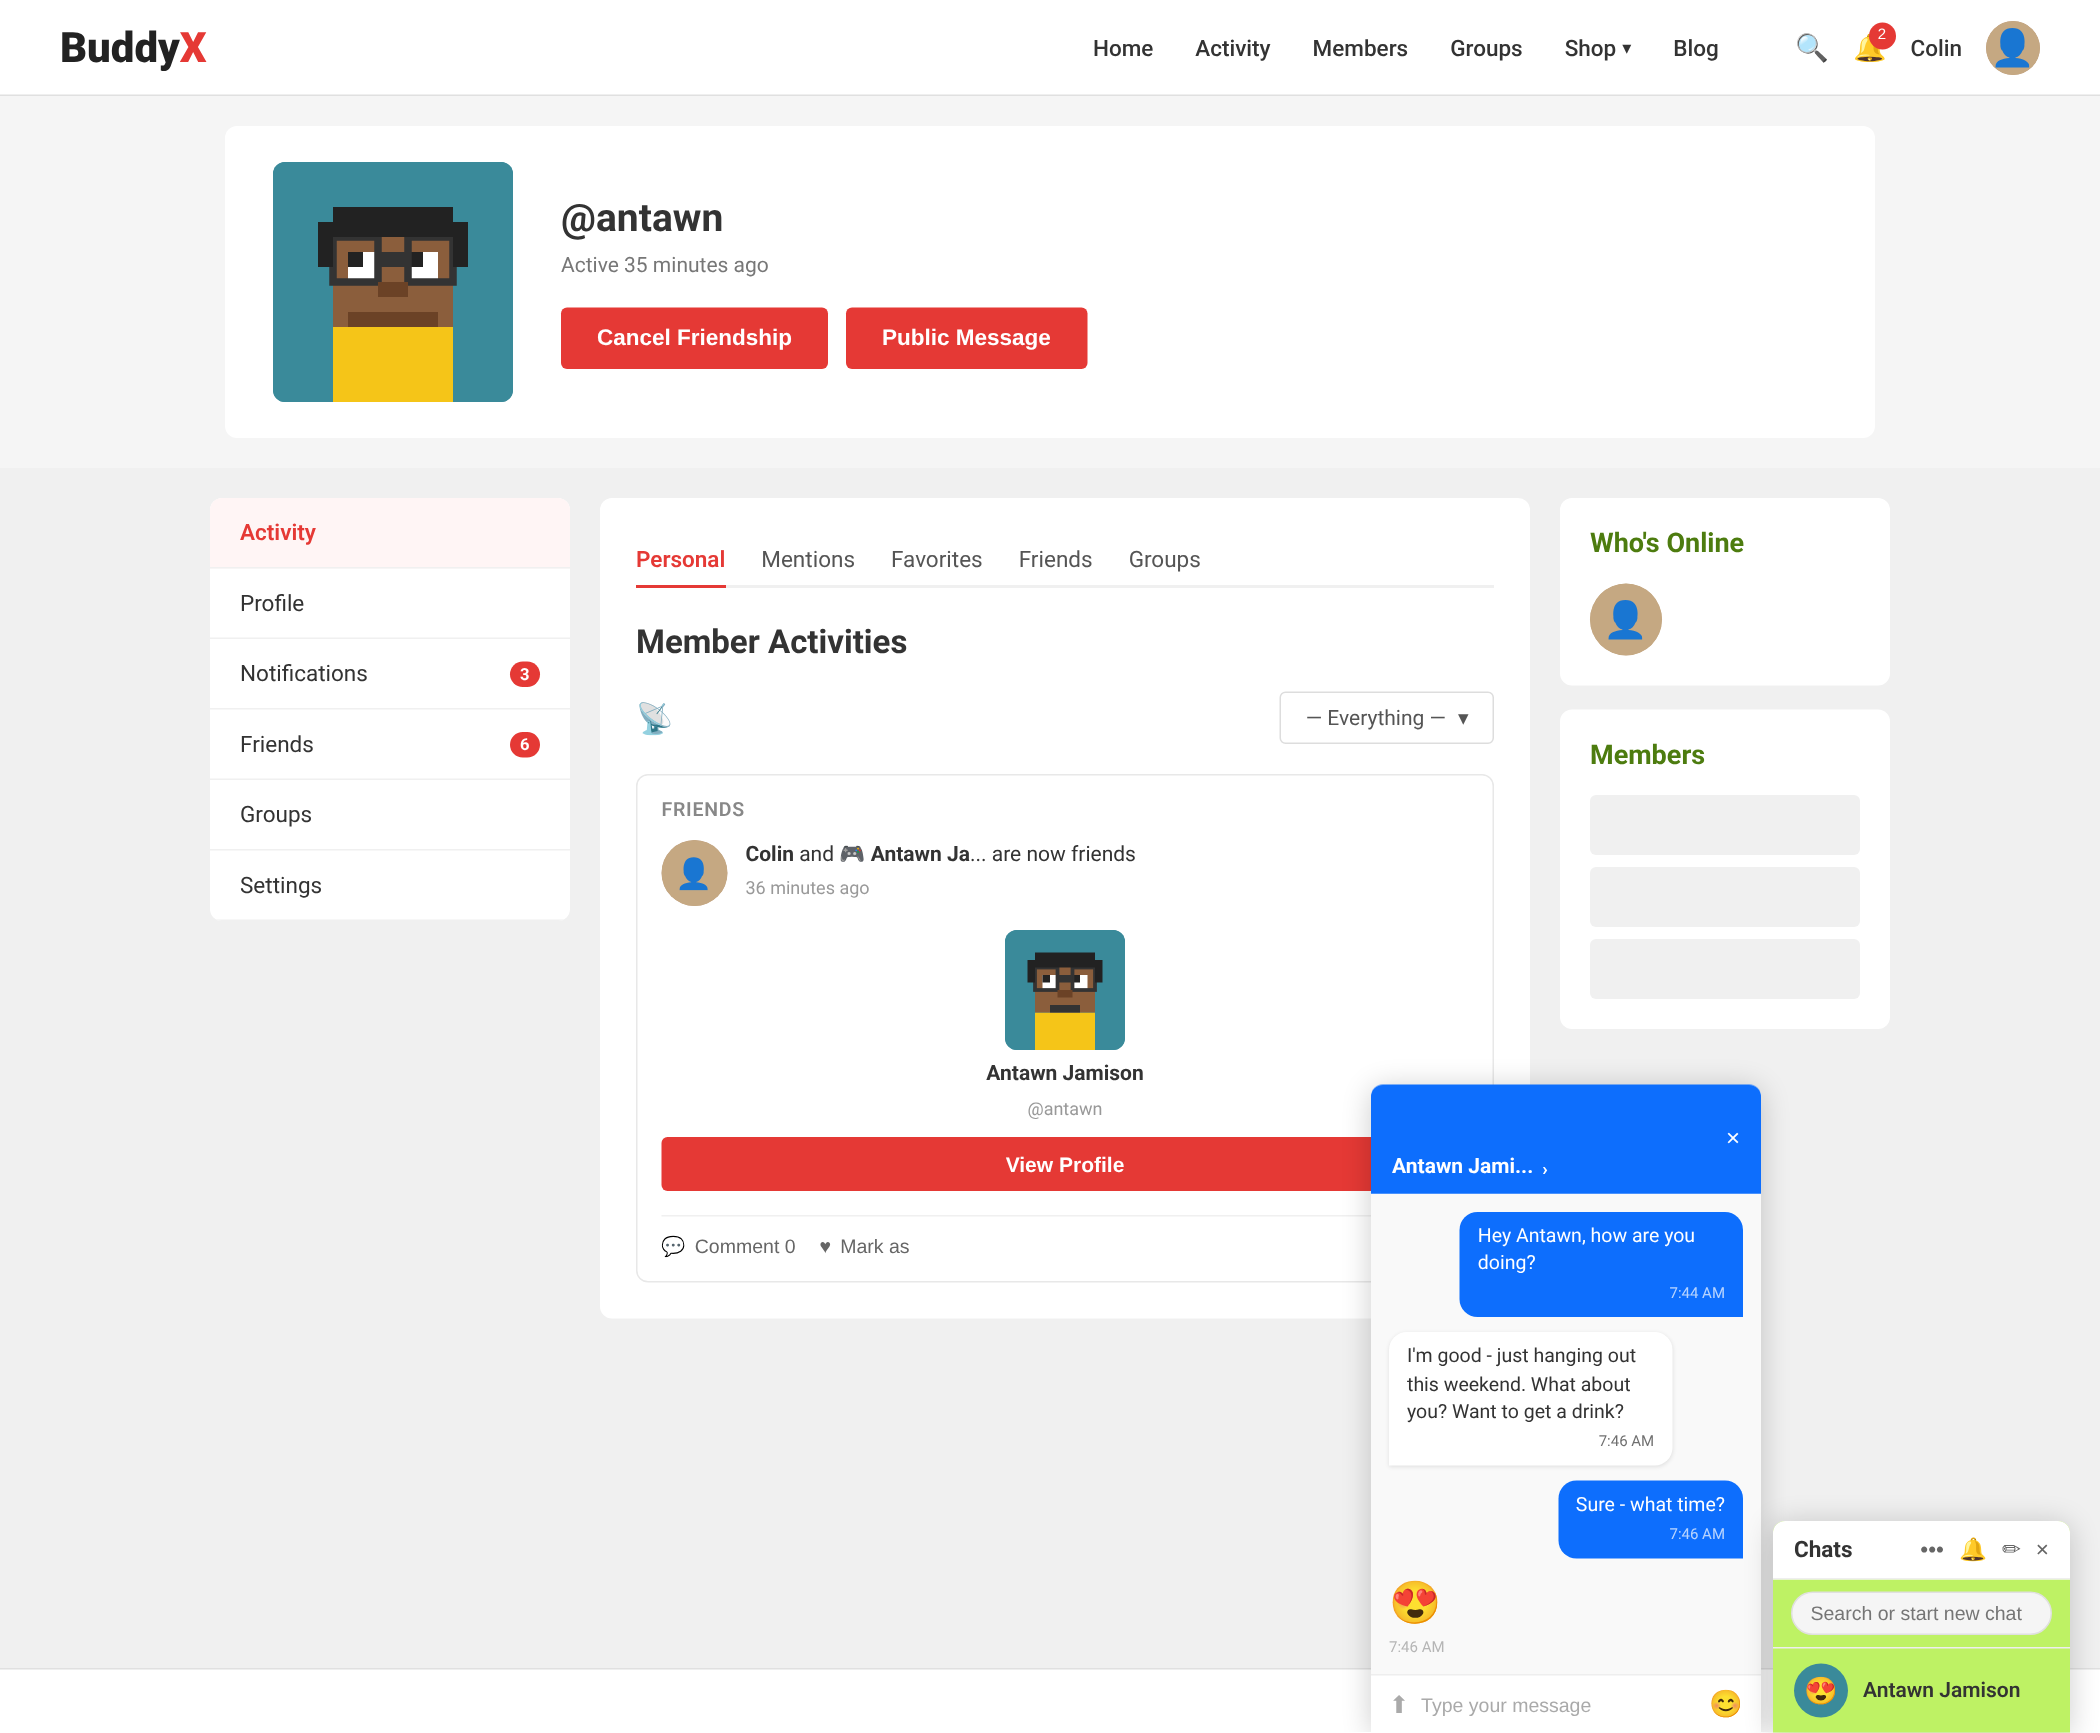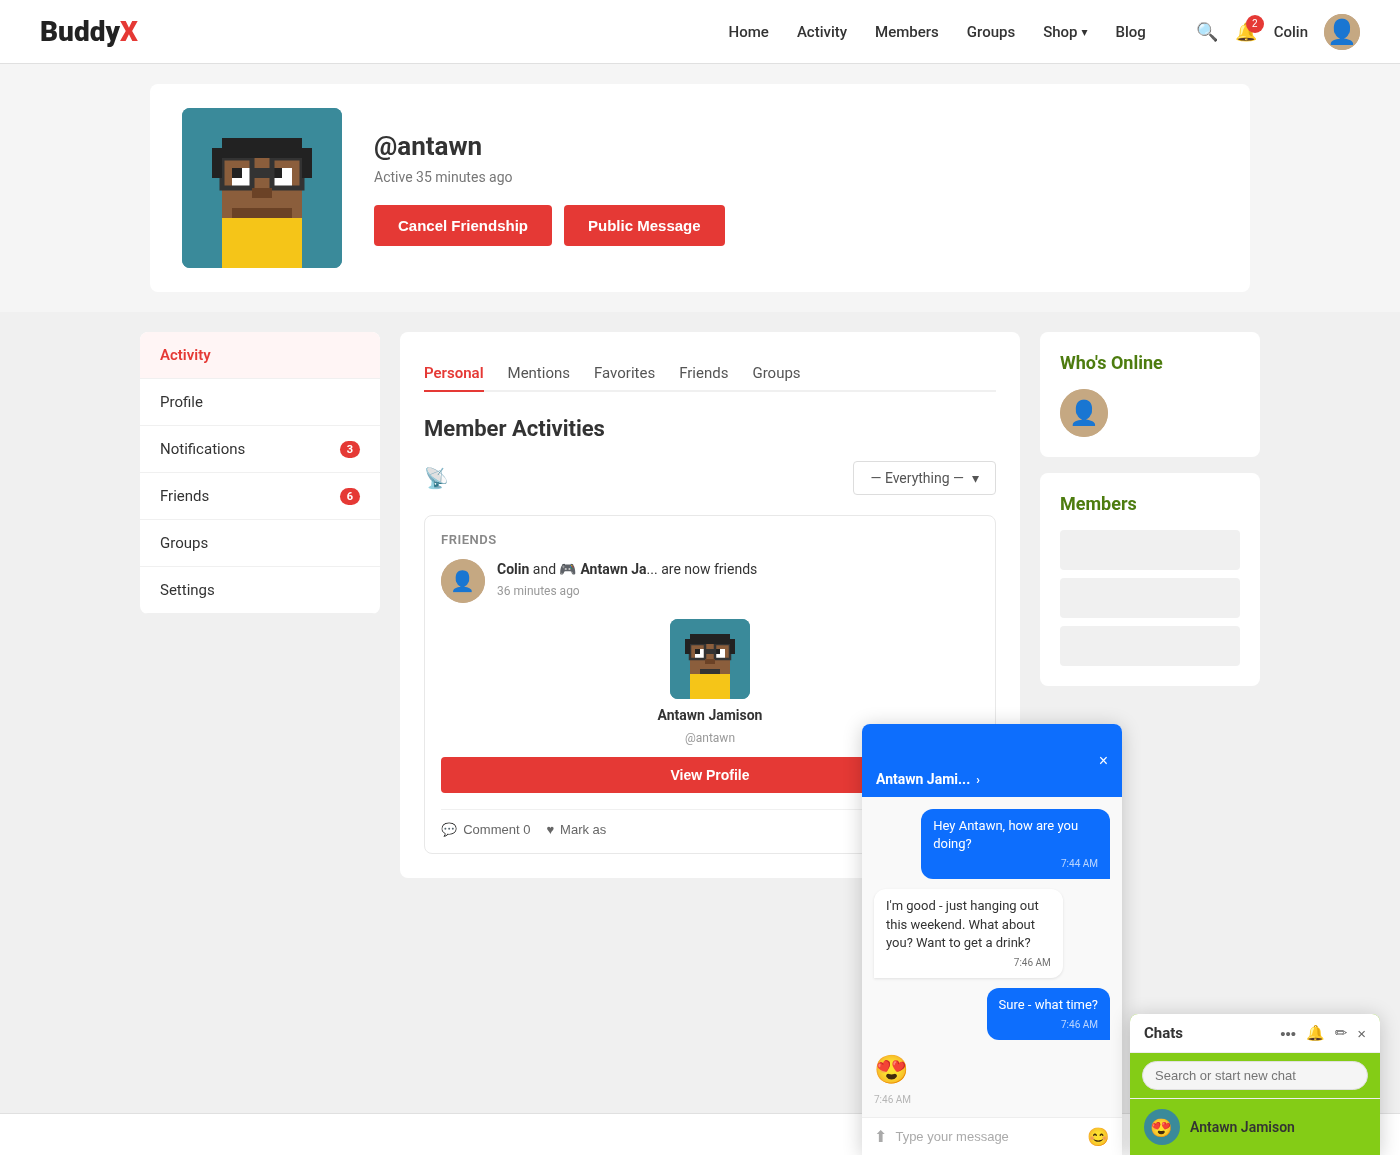--- a/index.html
+++ b/index.html
@@ -86,21 +86,21 @@
     .msg-bubble { max-width: 80%; padding: 8px 12px; border-radius: 12px; font-size: 13px; line-height: 1.4; position: relative; }
     .msg-out { background: #0d6efd; color: #fff; align-self: flex-end; border-radius: 12px 12px 0 12px; }
     .msg-in { background: #fff; color: #333; align-self: flex-start; border-radius: 12px 12px 12px 0; box-shadow: 0 1px 3px rgba(0,0,0,0.1); }
     .msg-time { font-size: 10px; opacity: 0.7; margin-top: 4px; text-align: right; }
     .msg-emoji { font-size: 28px; background: none !important; box-shadow: none !important; padding: 0; }
     .chat-input-row { padding: 8px 12px; border-top: 1px solid #eee; display: flex; align-items: center; gap: 8px; background: #fff; }
     .chat-input { flex: 1; border: none; outline: none; font-size: 13px; color: #555; }
     .chat-input::placeholder { color: #aaa; }
 
     
-    .chats-panel { width: 250px; background: #84cc16; border-radius: 8px 8px 0 0; box-shadow: 0 2px 20px rgba(0,0,0,0.2); overflow: hidden; }
+    .chats-panel { width: 198px; background: #bef264; border-radius: 8px 8px 0 0; box-shadow: 0 2px 20px rgba(0,0,0,0.2); overflow: hidden; }
     .chats-header { background: #fff; border-bottom: 1px solid #eee; padding: 10px 14px; display: flex; align-items: center; justify-content: space-between; }
     .chats-title { font-size: 15px; font-weight: 700; color: #333; }
     .chats-icons { display: flex; align-items: center; gap: 10px; }
     .chats-icon-btn { background: none; border: none; font-size: 15px; color: #666; cursor: pointer; }
     .chats-search { padding: 8px 12px; border-bottom: 1px solid #eee; }
     .chats-search-input { width: 100%; border: 1px solid #e0e0e0; border-radius: 20px; padding: 6px 12px; font-size: 13px; color: #555; outline: none; background: #f5f5f5; }
     .chats-list { max-height: 200px; overflow-y: auto; }
     .chat-list-item { display: flex; align-items: center; gap: 10px; padding: 10px 14px; cursor: pointer; }
     .chat-list-avatar { width: 36px; height: 36px; border-radius: 50%; background: #3a8a9a; flex-shrink: 0; display: flex; align-items: center; justify-content: center; font-size: 18px; }
     .chat-list-name { font-size: 14px; font-weight: 600; color: #333; }

